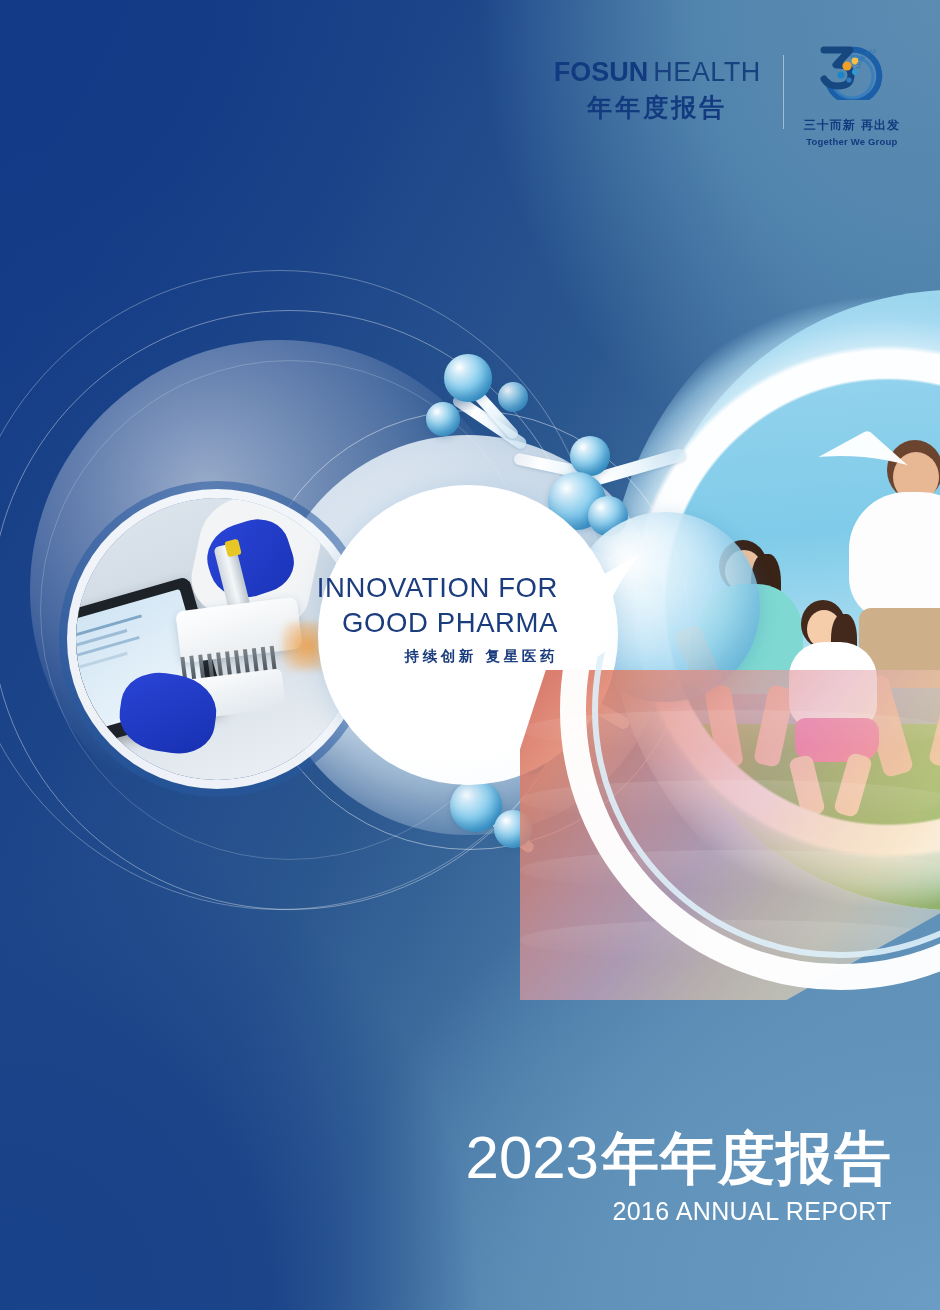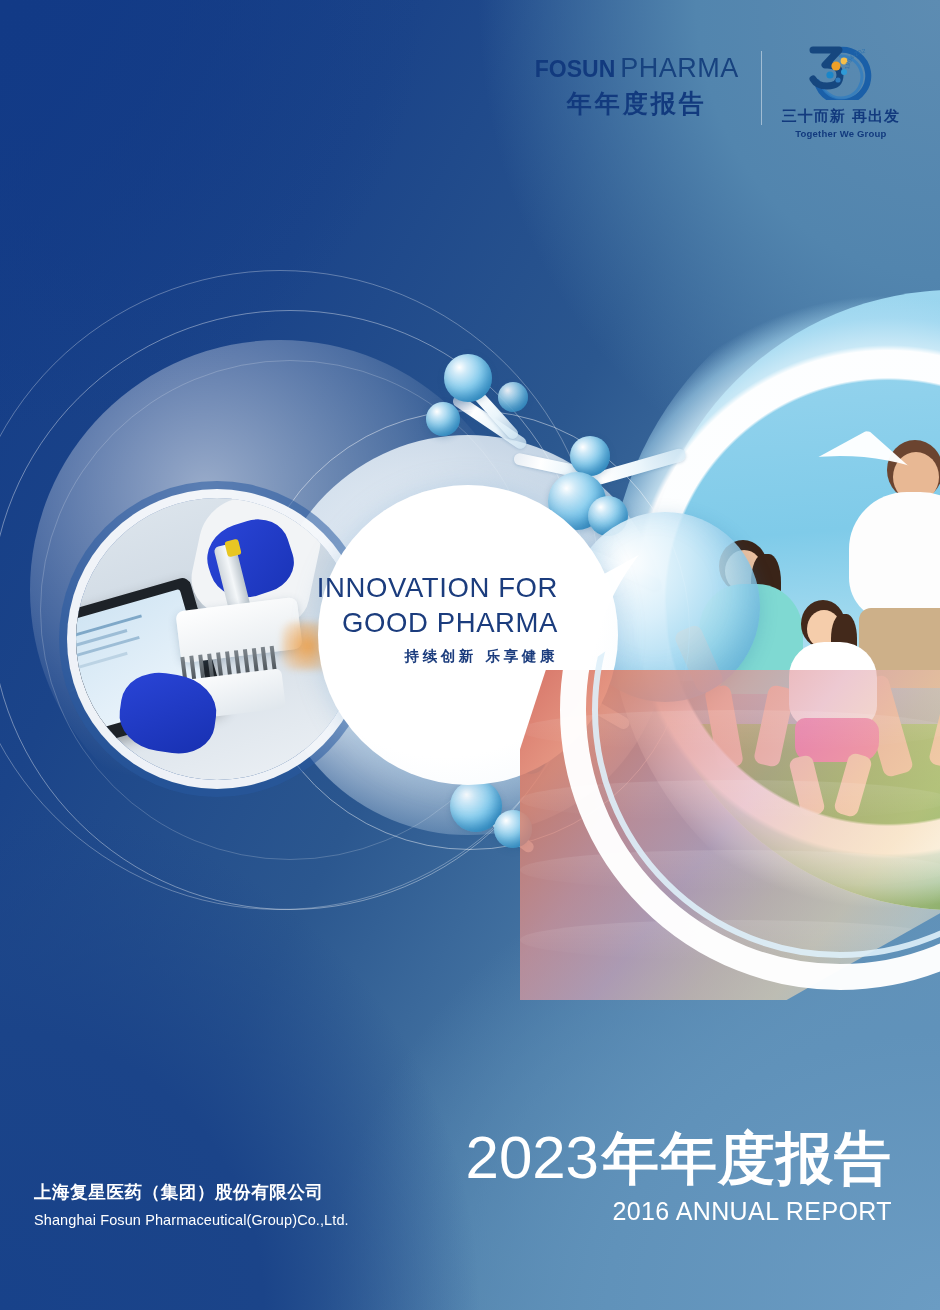--- a/index.html
+++ b/index.html
@@ -19,28 +19,28 @@
     background:radial-gradient(ellipse 120% 110% at 100% 100%, #6b9cc3 0%, #6092ba 42%, rgba(70,120,165,0) 78%);}
   .bg-bottomleft{position:absolute;left:0;bottom:0;width:58%;height:44%;
     background:radial-gradient(ellipse 110% 110% at 0% 100%, #18428a 0%, #1b4489 44%, rgba(27,68,137,0) 80%);}
   .bg-topleft{position:absolute;left:0;top:0;width:55%;height:40%;
     background:radial-gradient(ellipse 110% 110% at 0% 0%, #123a86 0%, rgba(18,58,134,0) 75%);}
 
   
   .header{position:absolute;top:36px;right:40px;display:flex;align-items:center;gap:0;}
   .brand{display:flex;flex-direction:column;align-items:center;padding-right:22px;}
   .brand-en{display:flex;align-items:baseline;letter-spacing:.5px;line-height:1;}
-  .brand-en .b1{font-size:23px;font-weight:bold;color:#123a7e;letter-spacing:0px;}
+  .brand-en .b1{font-size:27px;font-weight:bold;color:#123a7e;letter-spacing:0px;}
   .brand-en .b2{font-size:27px;font-weight:400;color:#17427f;letter-spacing:.5px;margin-left:5px;}
   .brand-cn{font-size:25px;font-weight:bold;color:#123a7e;letter-spacing:3px;margin-top:5px;
             font-family:"DejaVu Sans","Liberation Sans",sans-serif;}
   .brand-sep{width:1px;height:74px;background:rgba(255,255,255,.45);}
   .anniv{padding-left:20px;display:flex;flex-direction:column;align-items:center;}
   .anniv svg{display:block;}
-  .anniv-cn{font-size:15px;font-weight:bold;color:#123a7e;letter-spacing:1px;margin-top:7px;
+  .anniv-cn{font-size:12px;font-weight:bold;color:#123a7e;letter-spacing:1px;margin-top:17px;
             font-family:"DejaVu Sans","Liberation Sans",sans-serif;white-space:nowrap;}
   .anniv-en{font-size:9.5px;font-weight:bold;color:#123a7e;letter-spacing:.2px;margin-top:2px;white-space:nowrap;}
 
   
   .art{position:absolute;left:0;top:280px;width:940px;height:640px;}
 
   .ring{position:absolute;border-radius:50%;}
 
   
   .ring-left-outer{left:-40px;top:-10px;width:640px;height:640px;
@@ -151,21 +151,21 @@
   <div class="bg-topleft"></div>
   <div class="bg-topright"></div>
   <div class="bg-bottomright"></div>
   <div class="bg-bottomleft"></div>
 
   <div class="header">
 
     <div class="brand">
       <div class="brand-en">
         <span class="b1">FOSUN</span>
-        <span class="b2">PHARMA</span>
+        <span class="b2">HEALTH</span>
       </div>
       <div class="brand-cn">年年度报告</div>
     </div>
 
     <div class="brand-sep"></div>
 
     <div class="anniv">
       <svg width="84" height="64" viewBox="0 0 84 64">
 
         <path d="M18 46 A26 26 0 1 0 40 14" fill="none" stroke="#1a5fa8" stroke-width="6" stroke-linecap="round"></path>
@@ -340,27 +340,23 @@
       </div>
     </div>
 
     <div class="sweep" style="left:560px;top:150px;width:560px;height:560px;border:26px solid #ffffff;opacity:.97;clip-path:polygon(0% 30%,55% 0%,100% 40%,100% 100%,0% 100%);"></div>
     <div class="sweep" style="left:592px;top:182px;width:496px;height:496px;border:6px solid rgba(222,240,250,.9);clip-path:polygon(0% 40%,50% 6%,100% 46%,100% 100%,0% 100%);"></div>
   </div>
 
   <div class="slogan">
     <div class="l1">INNOVATION FOR</div>
     <div class="l2">GOOD PHARMA</div>
-    <div class="cn">持续创新  乐享健康</div>
+    <div class="cn">持续创新  复星医药</div>
   </div>
 
-  <div class="company">
-    <div class="cn">上海复星医药（集团）股份有限公司</div>
-    <div class="en">Shanghai Fosun Pharmaceutical(Group)Co.,Ltd.</div>
-  </div>
 
   <div class="report">
     <div class="line1">
       <span class="year">2023</span>
       <span class="cn">年年度报告</span>
     </div>
     <div class="line2">2016 ANNUAL REPORT</div>
   </div>
 
 </div>

